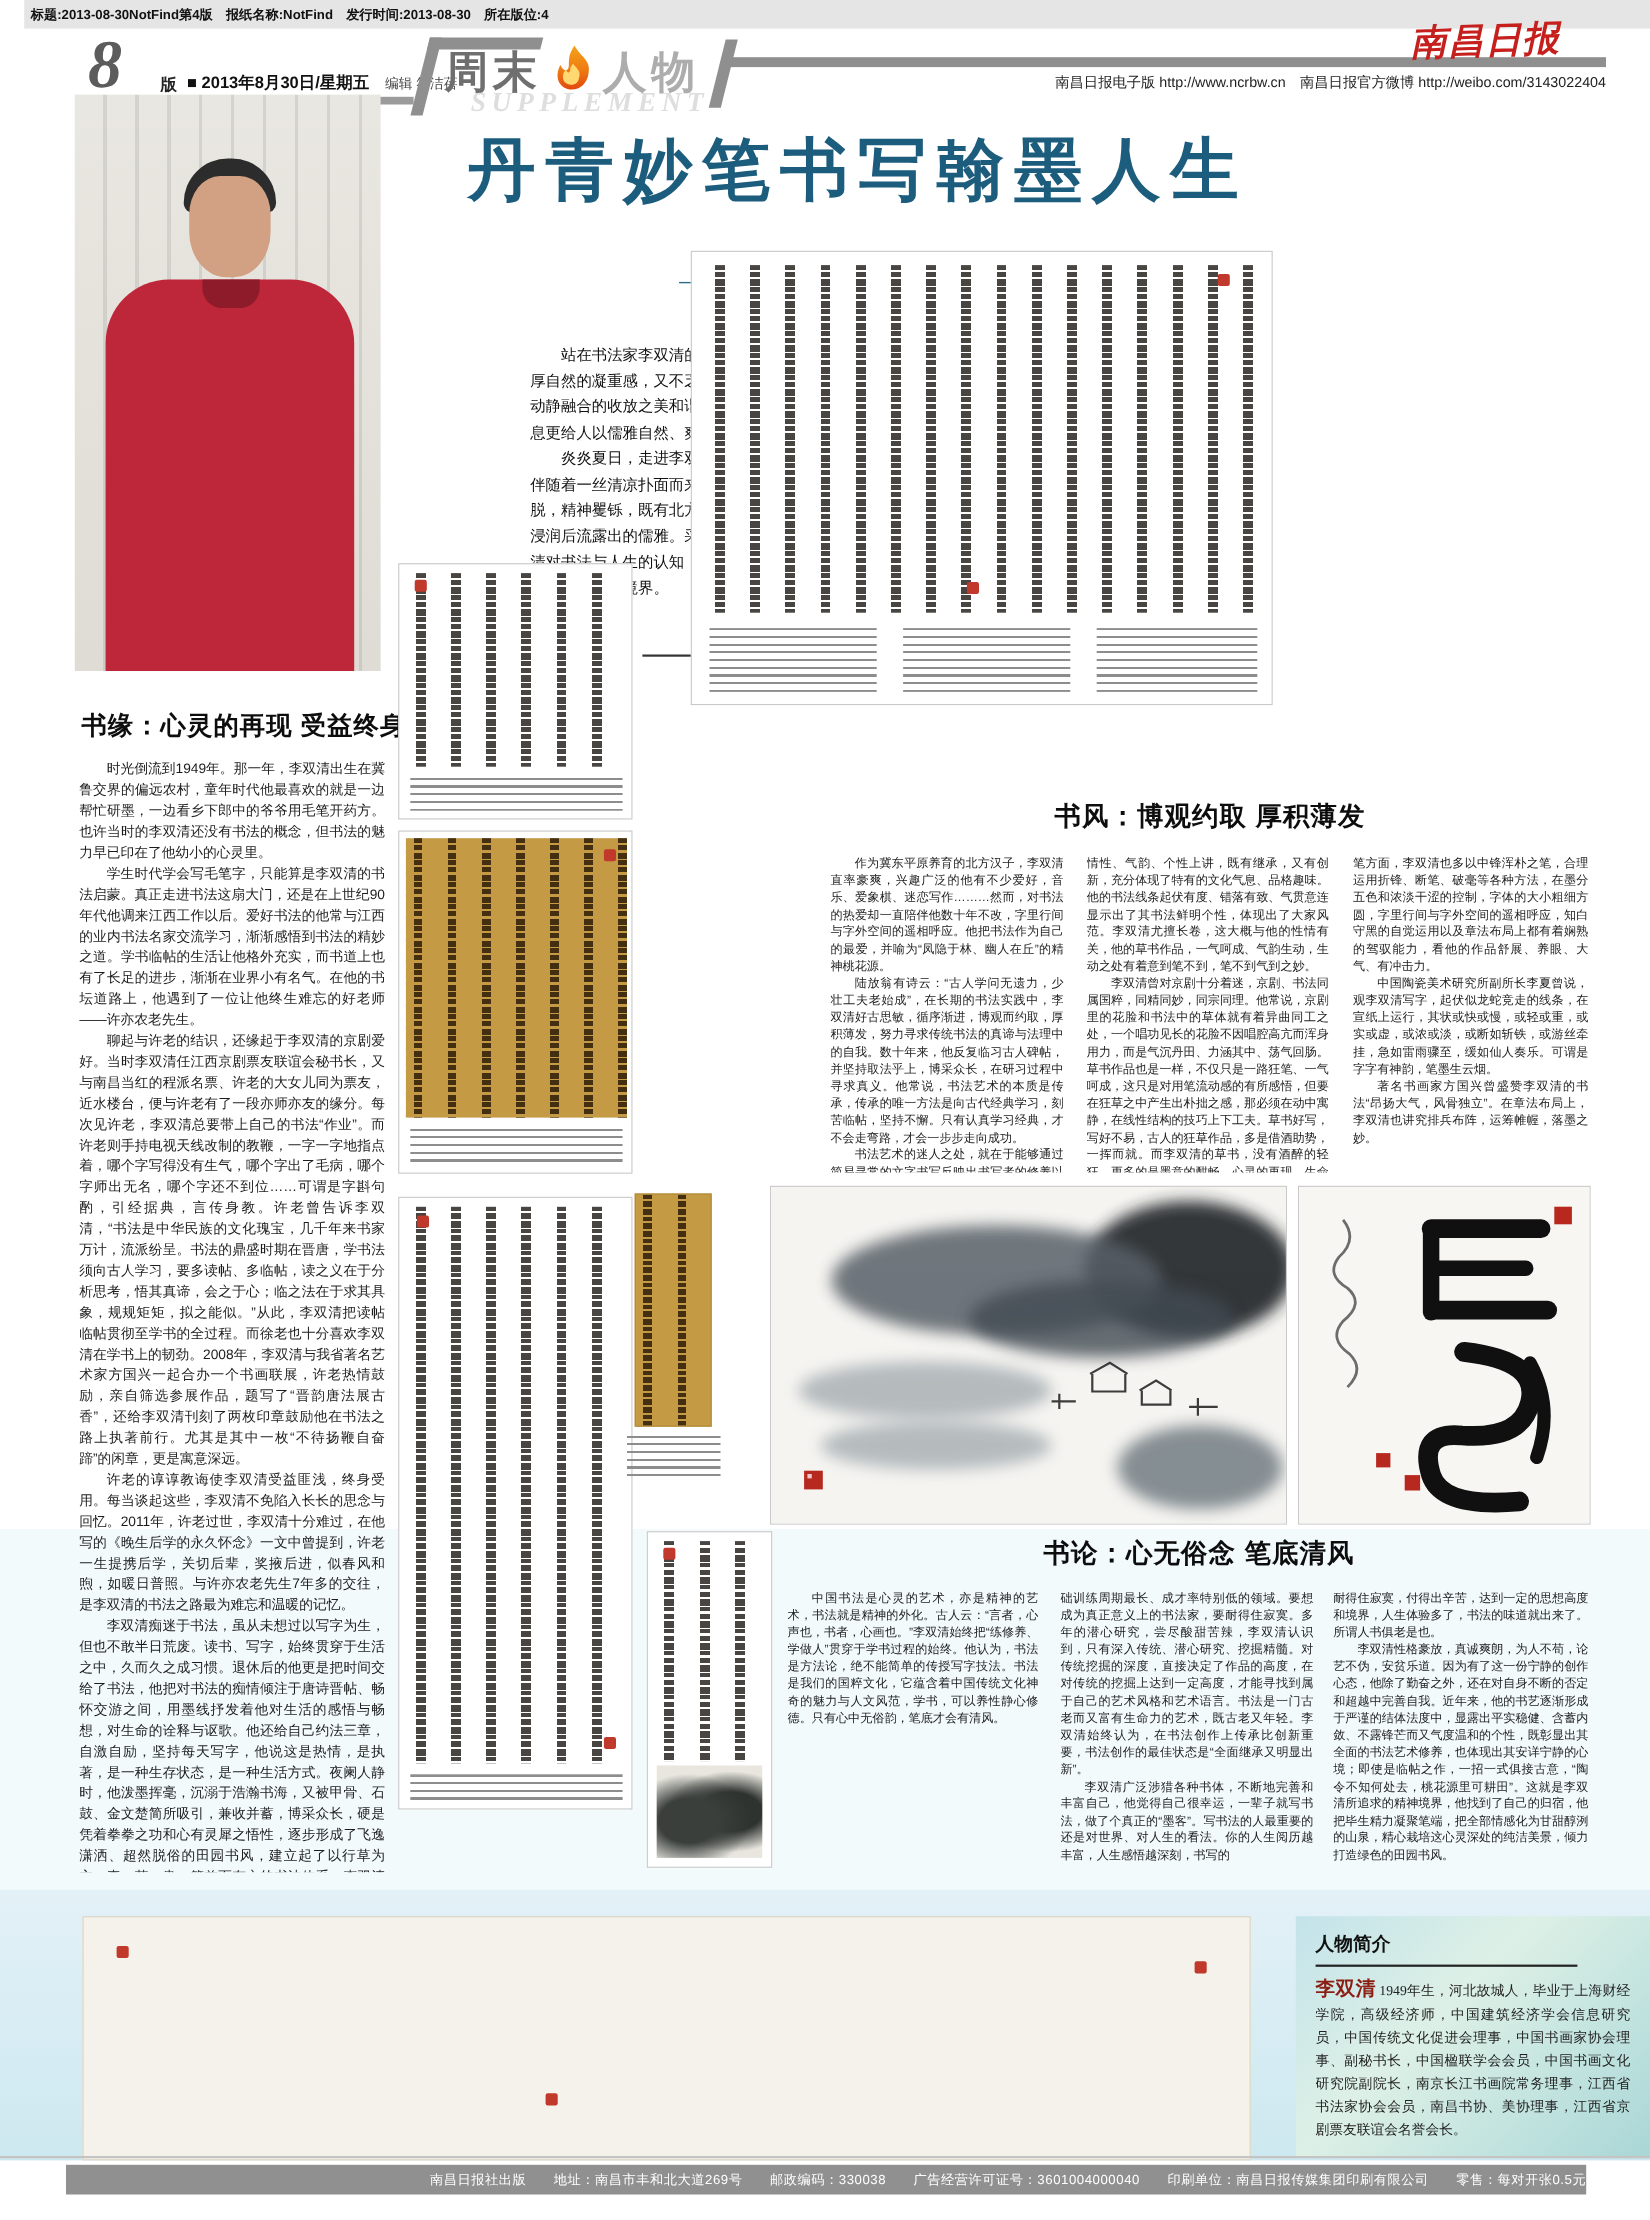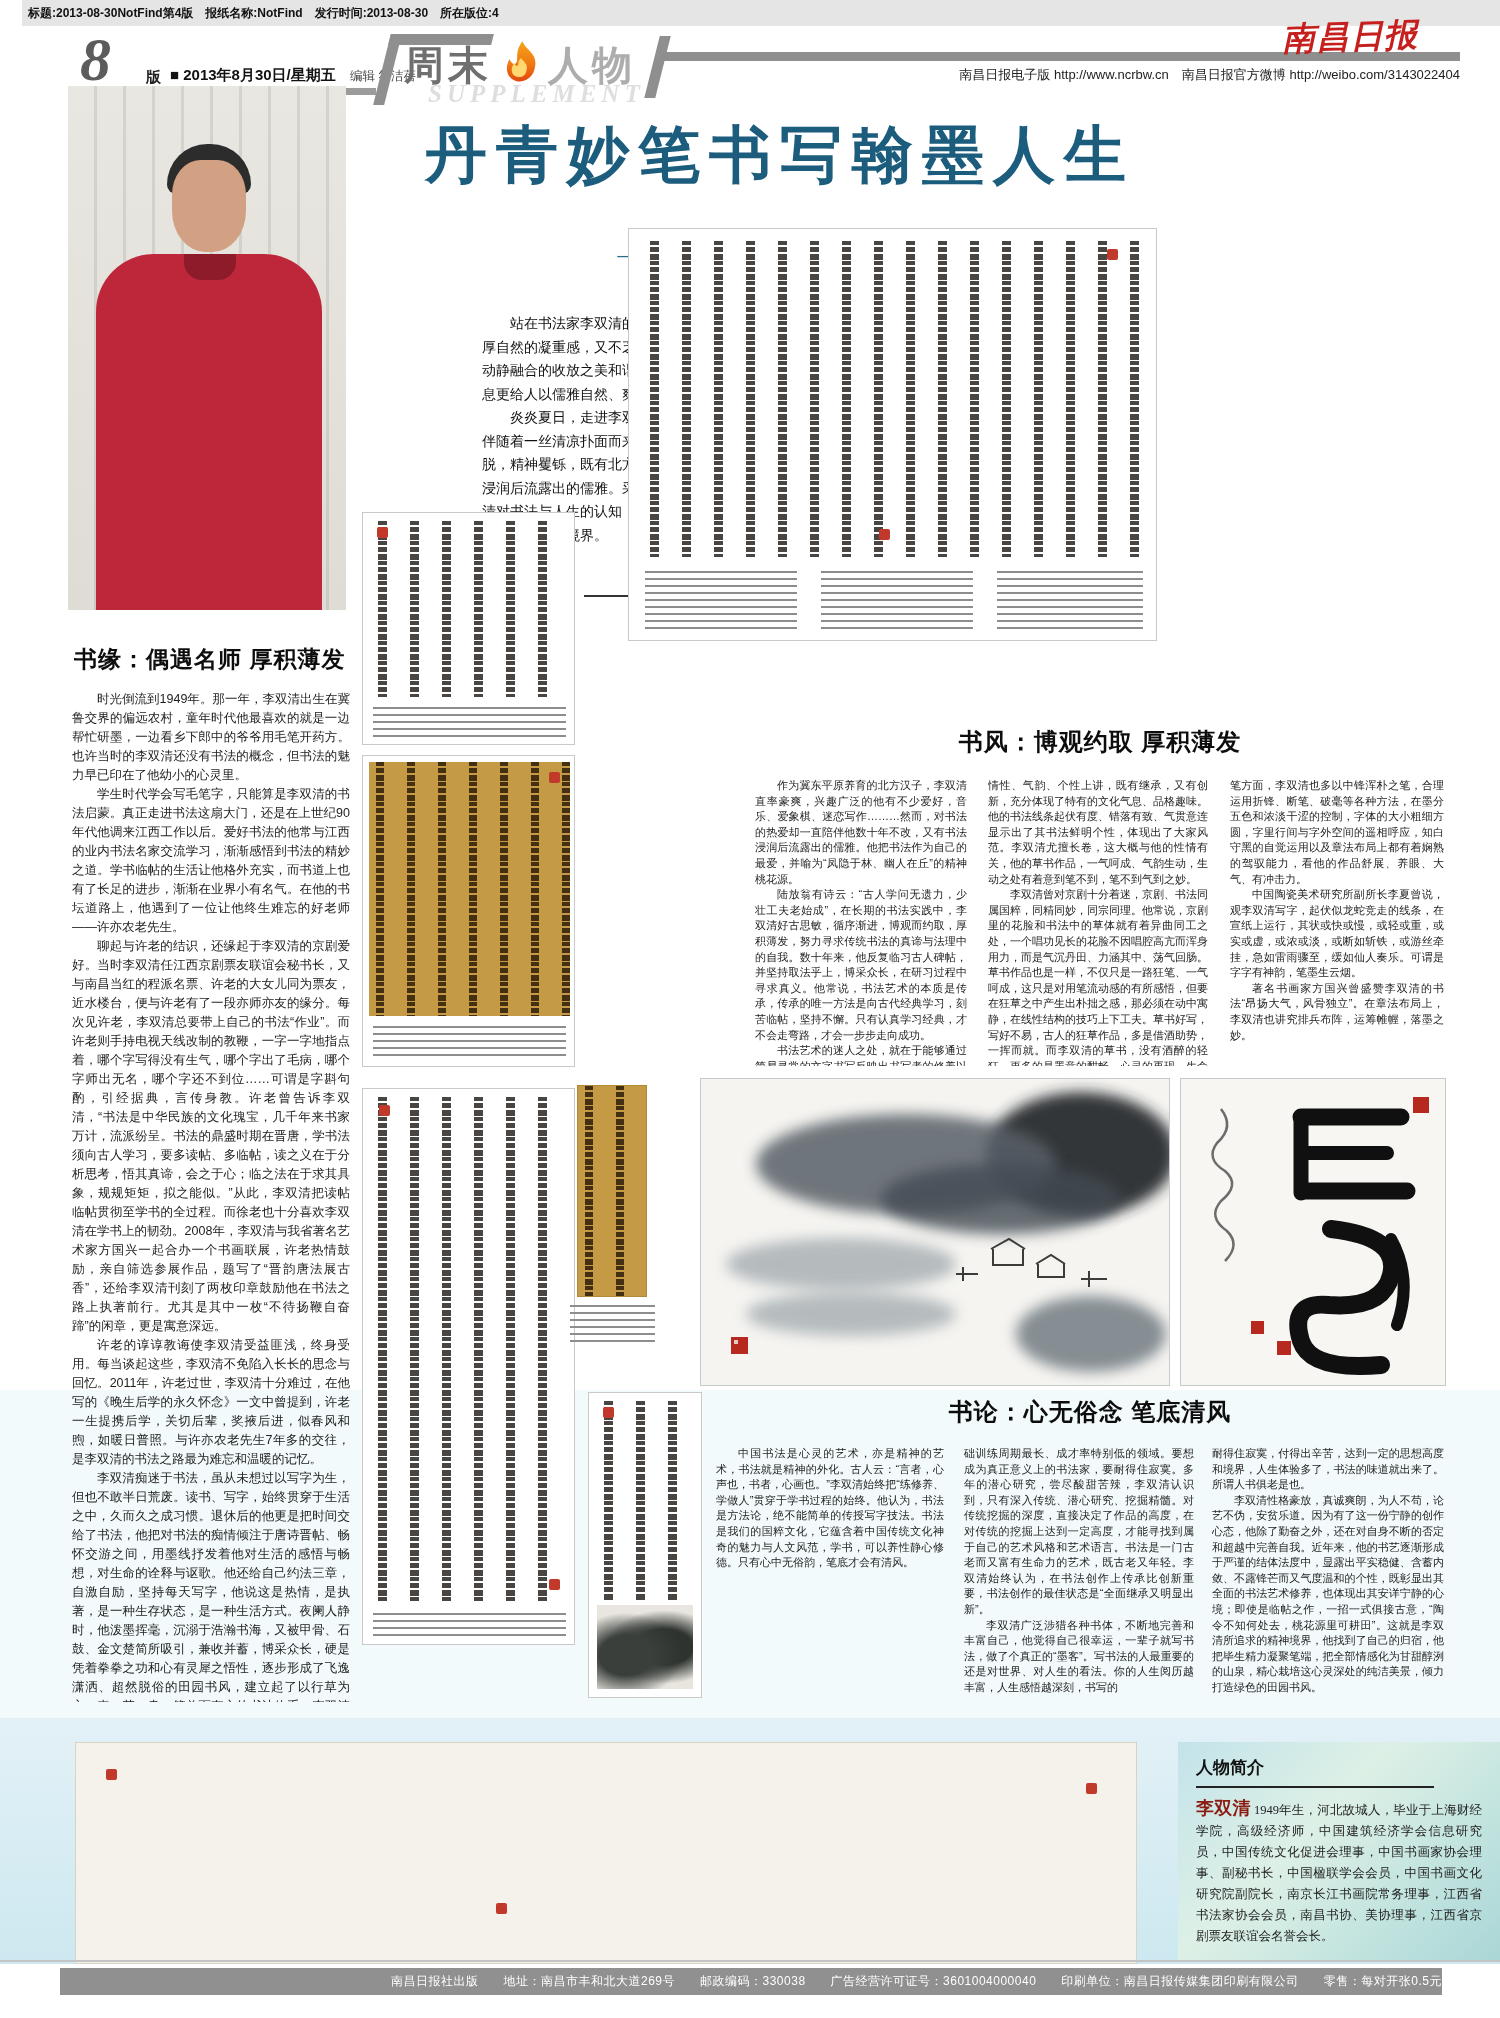--- a/index.html
+++ b/index.html
@@ -170,21 +170,21 @@
 
   <div class="abs art art-tr">
     <div class="fxw" style="position:absolute;left:14px;top:12px;width:499px;height:316px;"></div>
     <div class="rseal" style="left:478px;top:20px;"></div>
     <div class="rseal" style="left:250px;top:300px;"></div>
     <div class="micro" style="position:absolute;left:16px;top:342px;width:152px;height:58px;"></div>
     <div class="micro" style="position:absolute;left:192px;top:342px;width:152px;height:58px;"></div>
     <div class="micro" style="position:absolute;left:368px;top:342px;width:146px;height:58px;"></div>
   </div>
 
-  <div class="abs sec-title t1">书缘：偶遇名师 厚积薄发</div>
+  <div class="abs sec-title t1">书缘：心灵的再现 受益终身</div>
   <div class="abs coltxt sec1">
     <p>时光倒流到1949年。那一年，李双清出生在冀鲁交界的偏远农村，童年时代他最喜欢的就是一边帮忙研墨，一边看乡下郎中的爷爷用毛笔开药方。也许当时的李双清还没有书法的概念，但书法的魅力早已印在了他幼小的心灵里。</p>
     <p>学生时代学会写毛笔字，只能算是李双清的书法启蒙。真正走进书法这扇大门，还是在上世纪90年代他调来江西工作以后。爱好书法的他常与江西的业内书法名家交流学习，渐渐感悟到书法的精妙之道。学书临帖的生活让他格外充实，而书道上也有了长足的进步，渐渐在业界小有名气。在他的书坛道路上，他遇到了一位让他终生难忘的好老师——许亦农老先生。</p>
     <p>聊起与许老的结识，还缘起于李双清的京剧爱好。当时李双清任江西京剧票友联谊会秘书长，又与南昌当红的程派名票、许老的大女儿同为票友，近水楼台，便与许老有了一段亦师亦友的缘分。每次见许老，李双清总要带上自己的书法“作业”。而许老则手持电视天线改制的教鞭，一字一字地指点着，哪个字写得没有生气，哪个字出了毛病，哪个字师出无名，哪个字还不到位……可谓是字斟句酌，引经据典，言传身教。许老曾告诉李双清，“书法是中华民族的文化瑰宝，几千年来书家万计，流派纷呈。书法的鼎盛时期在晋唐，学书法须向古人学习，要多读帖、多临帖，读之义在于分析思考，悟其真谛，会之于心；临之法在于求其具象，规规矩矩，拟之能似。”从此，李双清把读帖临帖贯彻至学书的全过程。而徐老也十分喜欢李双清在学书上的韧劲。2008年，李双清与我省著名艺术家方国兴一起合办一个书画联展，许老热情鼓励，亲自筛选参展作品，题写了“晋韵唐法展古香”，还给李双清刊刻了两枚印章鼓励他在书法之路上执著前行。尤其是其中一枚“不待扬鞭自奋蹄”的闲章，更是寓意深远。</p>
     <p>许老的谆谆教诲使李双清受益匪浅，终身受用。每当谈起这些，李双清不免陷入长长的思念与回忆。2011年，许老过世，李双清十分难过，在他写的《晚生后学的永久怀念》一文中曾提到，许老一生提携后学，关切后辈，奖掖后进，似春风和煦，如暖日普照。与许亦农老先生7年多的交往，是李双清的书法之路最为难忘和温暖的记忆。</p>
     <p>李双清痴迷于书法，虽从未想过以写字为生，但也不敢半日荒废。读书、写字，始终贯穿于生活之中，久而久之成习惯。退休后的他更是把时间交给了书法，他把对书法的痴情倾注于唐诗晋帖、畅怀交游之间，用墨线抒发着他对生活的感悟与畅想，对生命的诠释与讴歌。他还给自己约法三章，自激自励，坚持每天写字，他说这是热情，是执著，是一种生存状态，是一种生活方式。夜阑人静时，他泼墨挥毫，沉溺于浩瀚书海，又被甲骨、石鼓、金文楚简所吸引，兼收并蓄，博采众长，硬是凭着拳拳之功和心有灵犀之悟性，逐步形成了飞逸潇洒、超然脱俗的田园书风，建立起了以行草为主，真、草、隶、篆兼而有之的书法体系。李双清的勤奋执著，迎来了收获的季节。他的作品被海内外的收藏机构收藏，并屡屡在全国性书法大赛上斩获奖项，他的部分作品还在香港、广州、深圳、厦门、南京、北京等地展出。</p>
   </div>
 
   <div class="abs art art-a">
     <div class="fxw" style="position:absolute;left:8px;top:8px;width:197px;height:176px;"></div>
@@ -198,21 +198,21 @@
   </div>
   <div class="abs art art-c">
     <div class="fxw" style="position:absolute;left:8px;top:8px;width:197px;height:506px;"></div>
     <div class="rseal" style="left:16px;top:16px;"></div>
     <div class="rseal" style="left:186px;top:490px;"></div>
     <div class="micro" style="position:absolute;left:10px;top:524px;width:193px;height:24px;"></div>
   </div>
 
   <div class="abs sec-title t2">书风：博观约取 厚积薄发</div>
   <div class="abs coltxt s2c1">
-    <p>作为冀东平原养育的北方汉子，李双清直率豪爽，兴趣广泛的他有不少爱好，音乐、爱象棋、迷恋写作………然而，对书法的热爱却一直陪伴他数十年不改，又有书法浸润后流露出的儒雅。他把书法作为自己的最爱，并喻为“凤隐于林、幽人在丘”的精神桃花源。</p>
+    <p>作为冀东平原养育的北方汉子，李双清直率豪爽，兴趣广泛的他有不少爱好，音乐、爱象棋、迷恋写作………然而，对书法的热爱却一直陪伴他数十年不改，字里行间与字外空间的遥相呼应。他把书法作为自己的最爱，并喻为“凤隐于林、幽人在丘”的精神桃花源。</p>
     <p>陆放翁有诗云：“古人学问无遗力，少壮工夫老始成”，在长期的书法实践中，李双清好古思敏，循序渐进，博观而约取，厚积薄发，努力寻求传统书法的真谛与法理中的自我。数十年来，他反复临习古人碑帖，并坚持取法乎上，博采众长，在研习过程中寻求真义。他常说，书法艺术的本质是传承，传承的唯一方法是向古代经典学习，刻苦临帖，坚持不懈。只有认真学习经典，才不会走弯路，才会一步步走向成功。</p>
     <p>书法艺术的迷人之处，就在于能够通过简易寻常的文字书写反映出书写者的修养以及精神状态。李双清的书法从功力、</p>
   </div>
   <div class="abs coltxt s2c2">
     <p style="text-indent:0;">情性、气韵、个性上讲，既有继承，又有创新，充分体现了特有的文化气息、品格趣味。他的书法线条起伏有度、错落有致、气贯意连显示出了其书法鲜明个性，体现出了大家风范。李双清尤擅长卷，这大概与他的性情有关，他的草书作品，一气呵成、气韵生动，生动之处有着意到笔不到，笔不到气到之妙。</p>
     <p>李双清曾对京剧十分着迷，京剧、书法同属国粹，同精同妙，同宗同理。他常说，京剧里的花脸和书法中的草体就有着异曲同工之处，一个唱功见长的花脸不因唱腔高亢而浑身用力，而是气沉丹田、力涵其中、荡气回肠。草书作品也是一样，不仅只是一路狂笔、一气呵成，这只是对用笔流动感的有所感悟，但要在狂草之中产生出朴拙之感，那必须在动中寓静，在线性结构的技巧上下工夫。草书好写，写好不易，古人的狂草作品，多是借酒助势，一挥而就。而李双清的草书，没有酒醉的轻狂，更多的是墨意的酣畅，心灵的再现，生命的律动。在用</p>
   </div>
   <div class="abs coltxt s2c3">
     <p style="text-indent:0;">笔方面，李双清也多以中锋浑朴之笔，合理运用折锋、断笔、破毫等各种方法，在墨分五色和浓淡干涩的控制，字体的大小粗细方圆，字里行间与字外空间的遥相呼应，知白守黑的自觉运用以及章法布局上都有着娴熟的驾驭能力，看他的作品舒展、养眼、大气、有冲击力。</p>
     <p>中国陶瓷美术研究所副所长李夏曾说，观李双清写字，起伏似龙蛇竞走的线条，在宣纸上运行，其状或快或慢，或轻或重，或实或虚，或浓或淡，或断如斩铁，或游丝牵挂，急如雷雨骤至，缓如仙人奏乐。可谓是字字有神韵，笔墨生云烟。</p>

